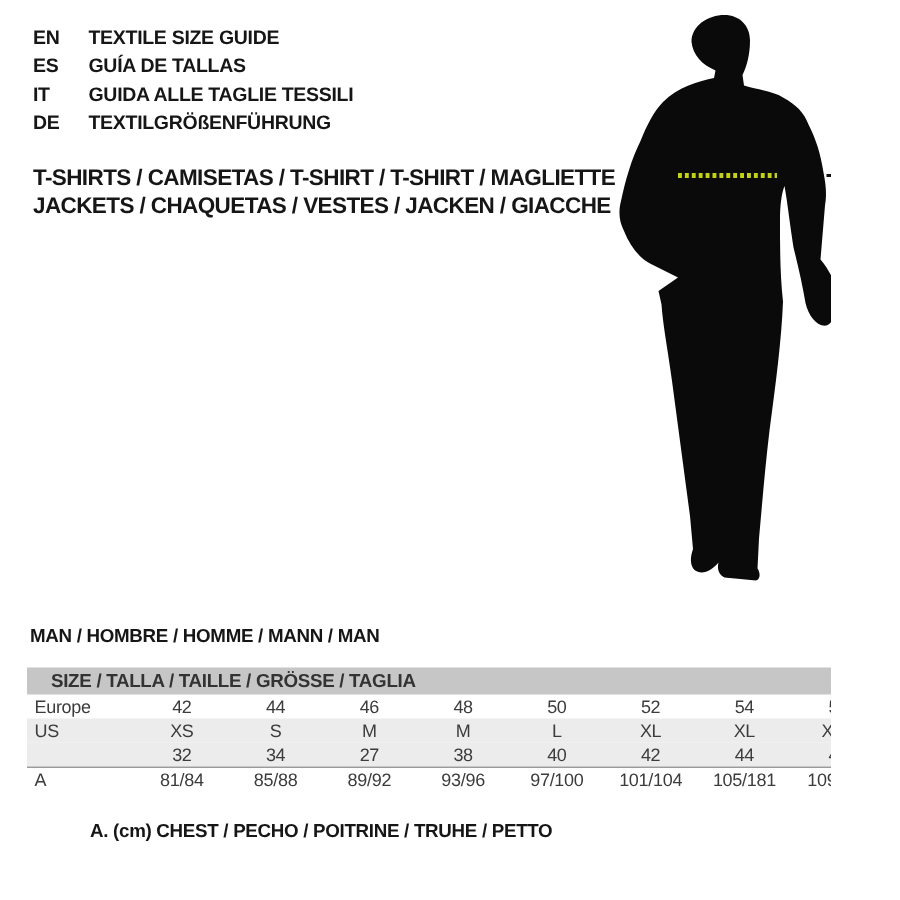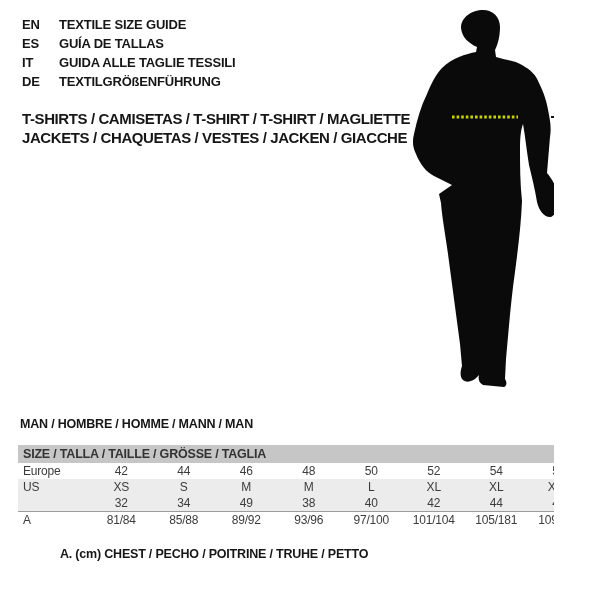--- a/index.html
+++ b/index.html
@@ -13,21 +13,21 @@
   .lang-code{width:37px;flex:0 0 37px;}
   
   .cats{position:absolute;left:22px;top:109px;font-weight:700;font-size:15px;letter-spacing:-0.4px;line-height:19px;white-space:nowrap;}
   
   .figure-wrap{position:absolute;left:408px;top:6px;width:175px;height:390px;}
   
   .section-title{position:absolute;left:20px;top:417px;font-weight:700;font-size:12.5px;letter-spacing:-0.2px;white-space:nowrap;}
   
   .size-table{position:absolute;left:18px;top:445px;width:572px;}
   .st-header{height:18px;background:#c6c6c6;display:flex;align-items:center;
-    font-size:12.5px;font-weight:600;color:#333;padding-left:5px;box-sizing:border-box;letter-spacing:-0.2px;}
+    font-size:12.5px;font-weight:600;color:#333;padding-left:16px;box-sizing:border-box;letter-spacing:-0.2px;}
   .st-row{display:flex;height:16px;align-items:center;font-size:12px;color:#3c3c3c;letter-spacing:-0.2px;}
   .st-row.alt{background:#ececec;}
   .st-row.last{border-top:1px solid #9b9b9b;}
   .st-label{flex:0 0 67px;padding-left:5px;text-align:left;}
   .st-cell{flex:1;text-align:center;}
   
   .footnote{position:absolute;left:20px;top:547px;font-weight:700;font-size:12.5px;letter-spacing:-0.2px;white-space:nowrap;margin-left:40px;}
 </style>
 </head>
 <body>
@@ -131,21 +131,21 @@
       <span class="st-cell">L</span>
       <span class="st-cell">XL</span>
       <span class="st-cell">XL</span>
       <span class="st-cell">XXL</span>
     </div>
 
     <div class="st-row alt">
       <span class="st-label"></span>
       <span class="st-cell">32</span>
       <span class="st-cell">34</span>
-      <span class="st-cell">49</span>
+      <span class="st-cell">27</span>
       <span class="st-cell">38</span>
       <span class="st-cell">40</span>
       <span class="st-cell">42</span>
       <span class="st-cell">44</span>
       <span class="st-cell">46</span>
     </div>
 
     <div class="st-row last">
       <span class="st-label">A</span>
       <span class="st-cell">81/84</span>

